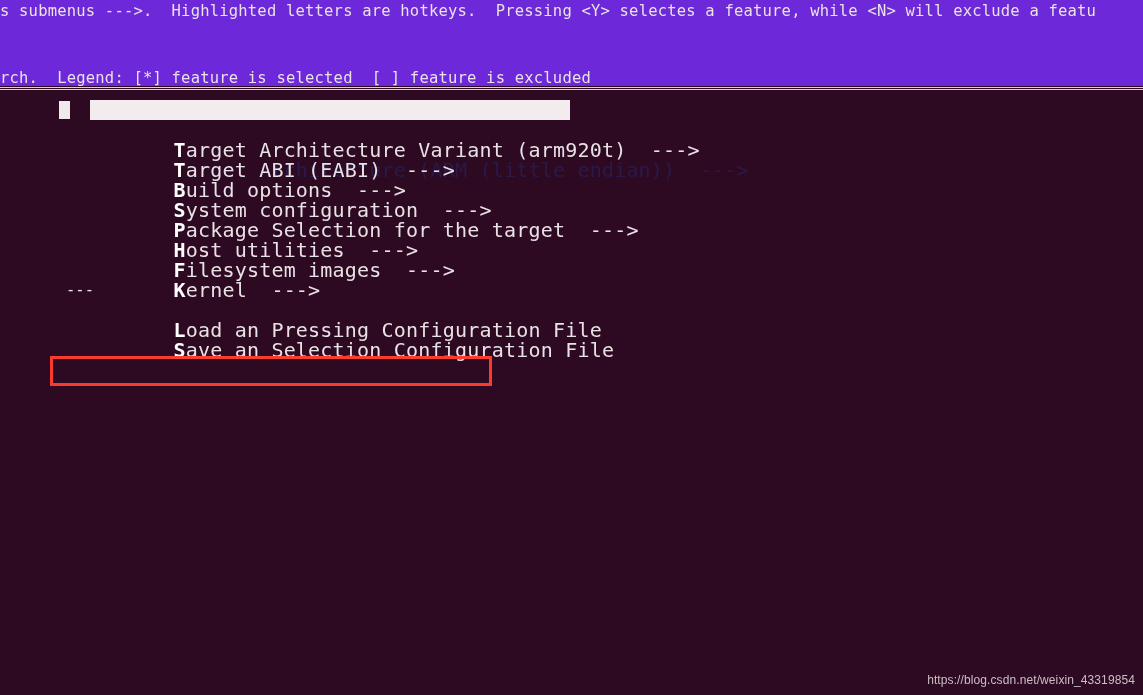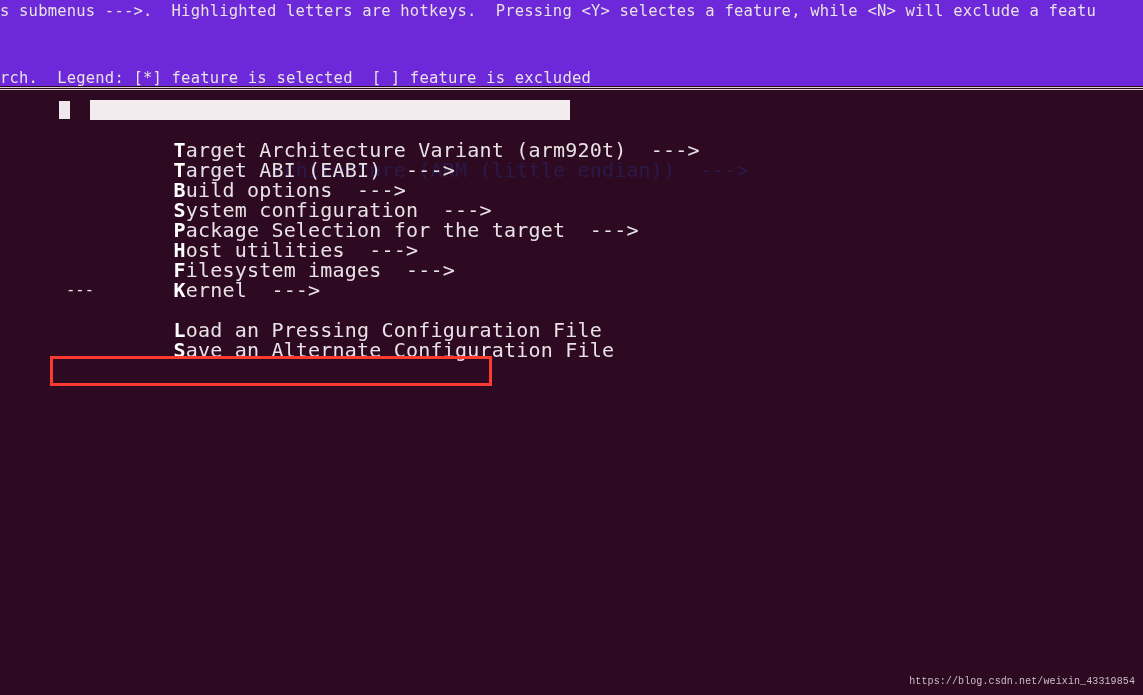--- a/index.html
+++ b/index.html
@@ -136,22 +136,22 @@
     box-sizing: border-box;
     pointer-events: none;
   }
 
   
   #watermark {
     position: absolute;
     right: 8px;
     bottom: 8px;
     color: #c9bfc4;
-    font-family: Liberation Mono, monospace;
-    font-size: 10px;
+    font-family: Liberation Sans, sans-serif;
+    font-size: 12px;
     letter-spacing: 0.1px;
     white-space: pre;
   }
 </style>
 </head>
 <body>
 
 <div id="terminal">
 
   <div id="help-band">
@@ -203,21 +203,21 @@
       <span class="row-indent"></span><span class="row-text"><span class="hotkey">K</span><span>ernel  ---&gt;</span></span>
     </div>
 
     <div class="sep-row">---</div>
 
     <div class="menu-row">
       <span class="row-indent"></span><span class="row-text"><span class="hotkey">L</span><span>oad an Pressing Configuration File</span></span>
     </div>
 
     <div class="menu-row">
-      <span class="row-indent"></span><span class="row-text"><span class="hotkey">S</span><span>ave an Alternate Configuration File</span></span>
+      <span class="row-indent"></span><span class="row-text"><span class="hotkey">S</span><span>ave an Selection Configuration File</span></span>
     </div>
 
   </div>
 
   <div id="annotation-box"></div>
 
   <div id="watermark">https://blog.csdn.net/weixin_43319854</div>
 
 </div>
 

